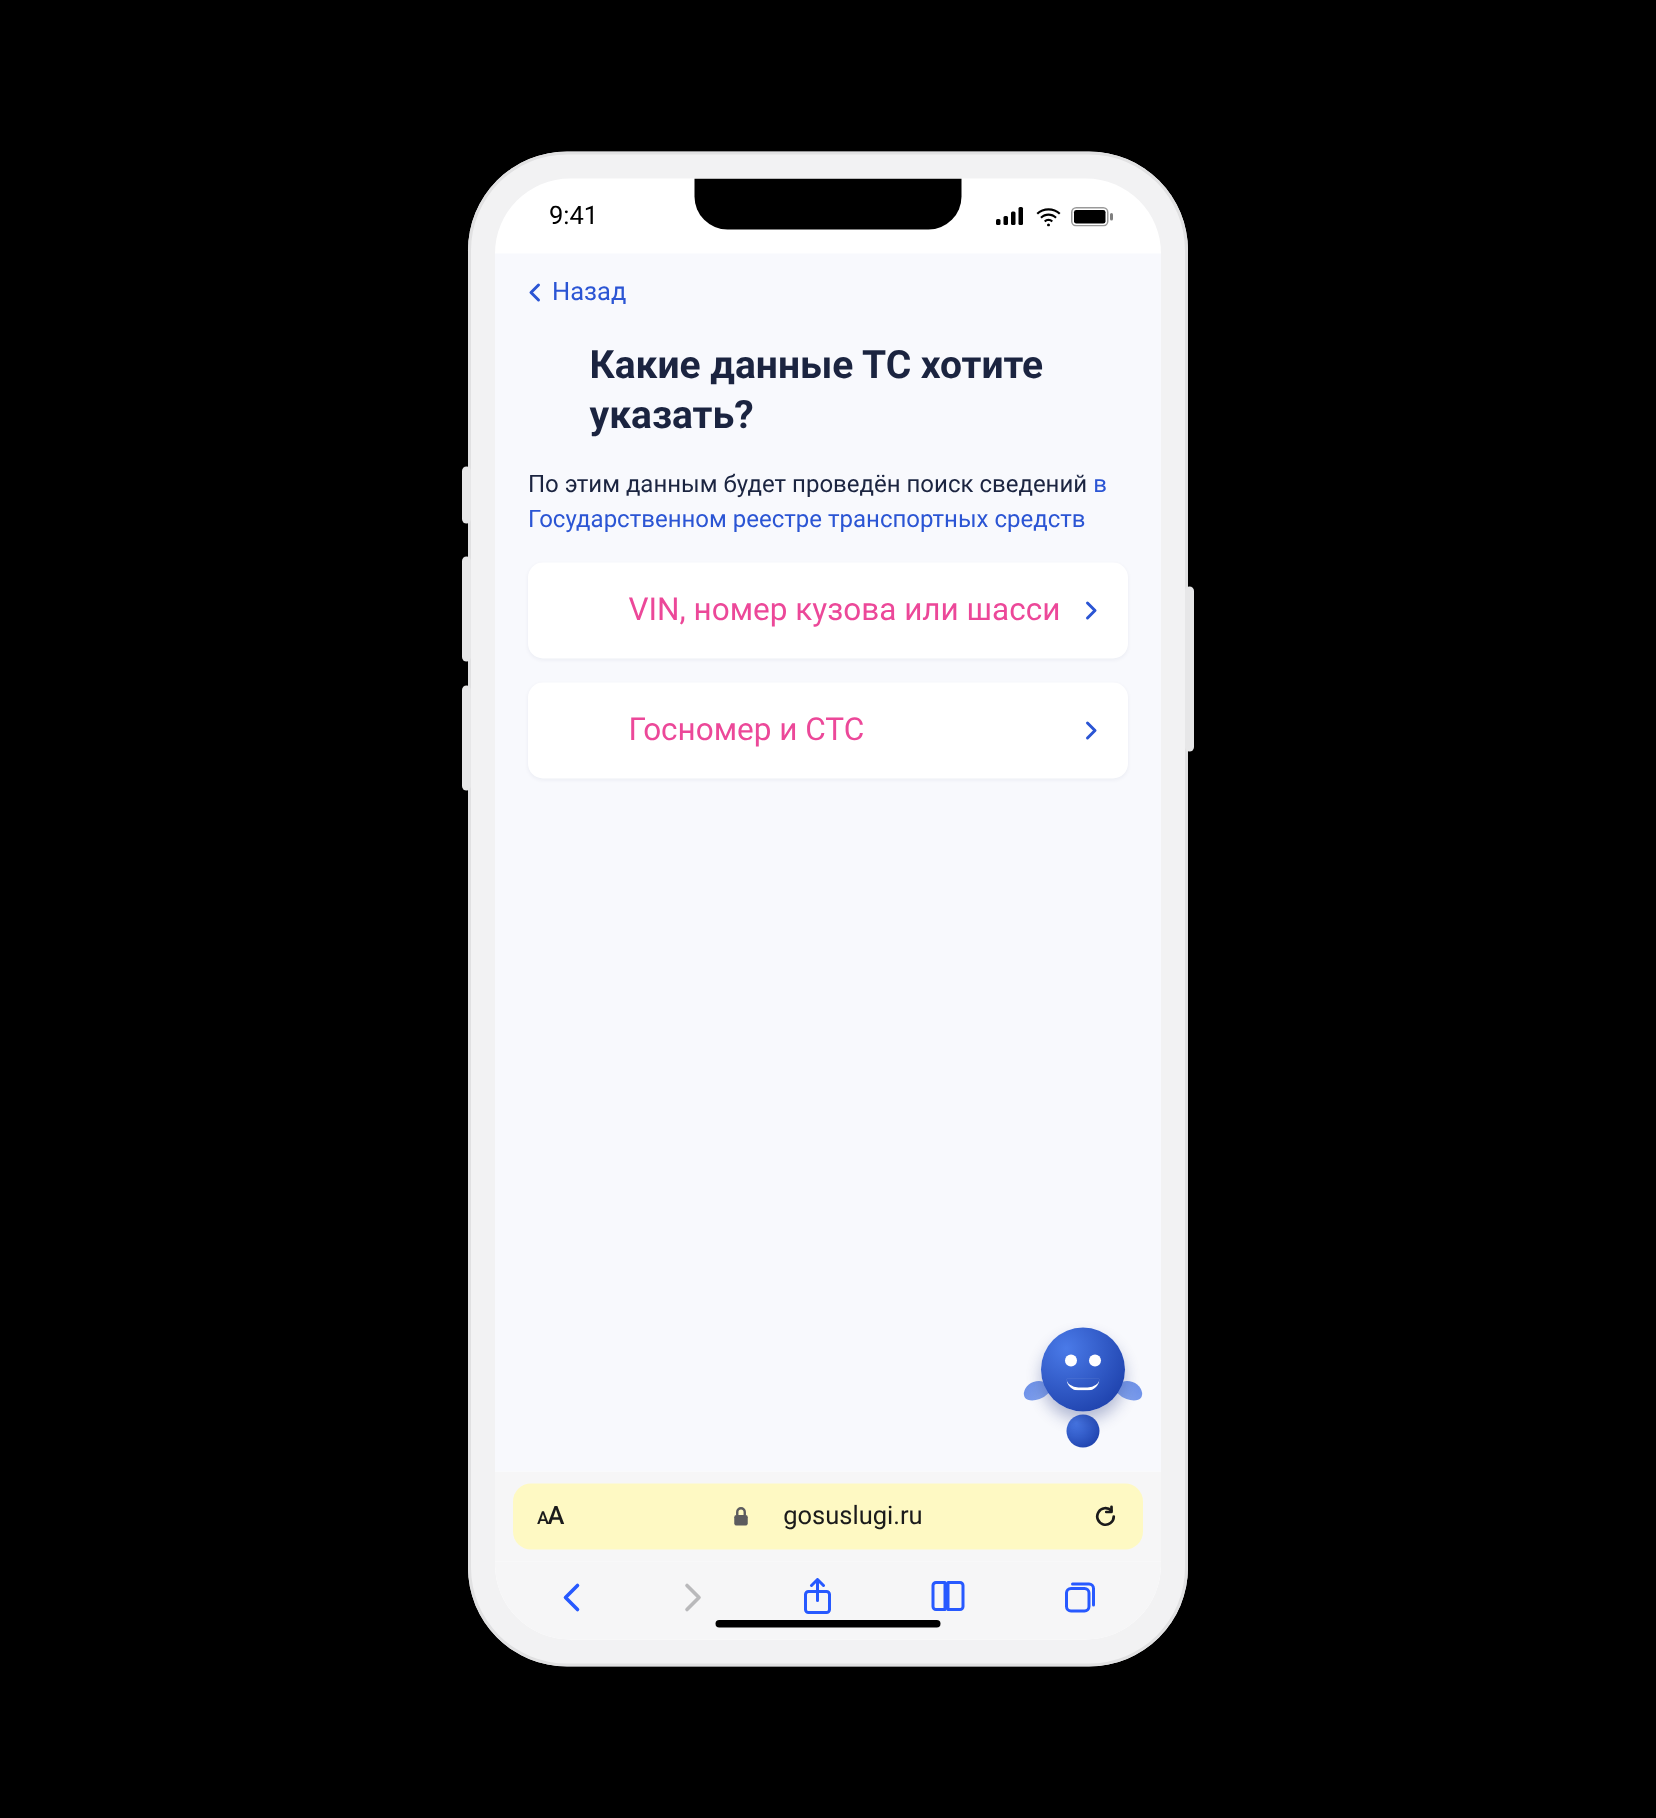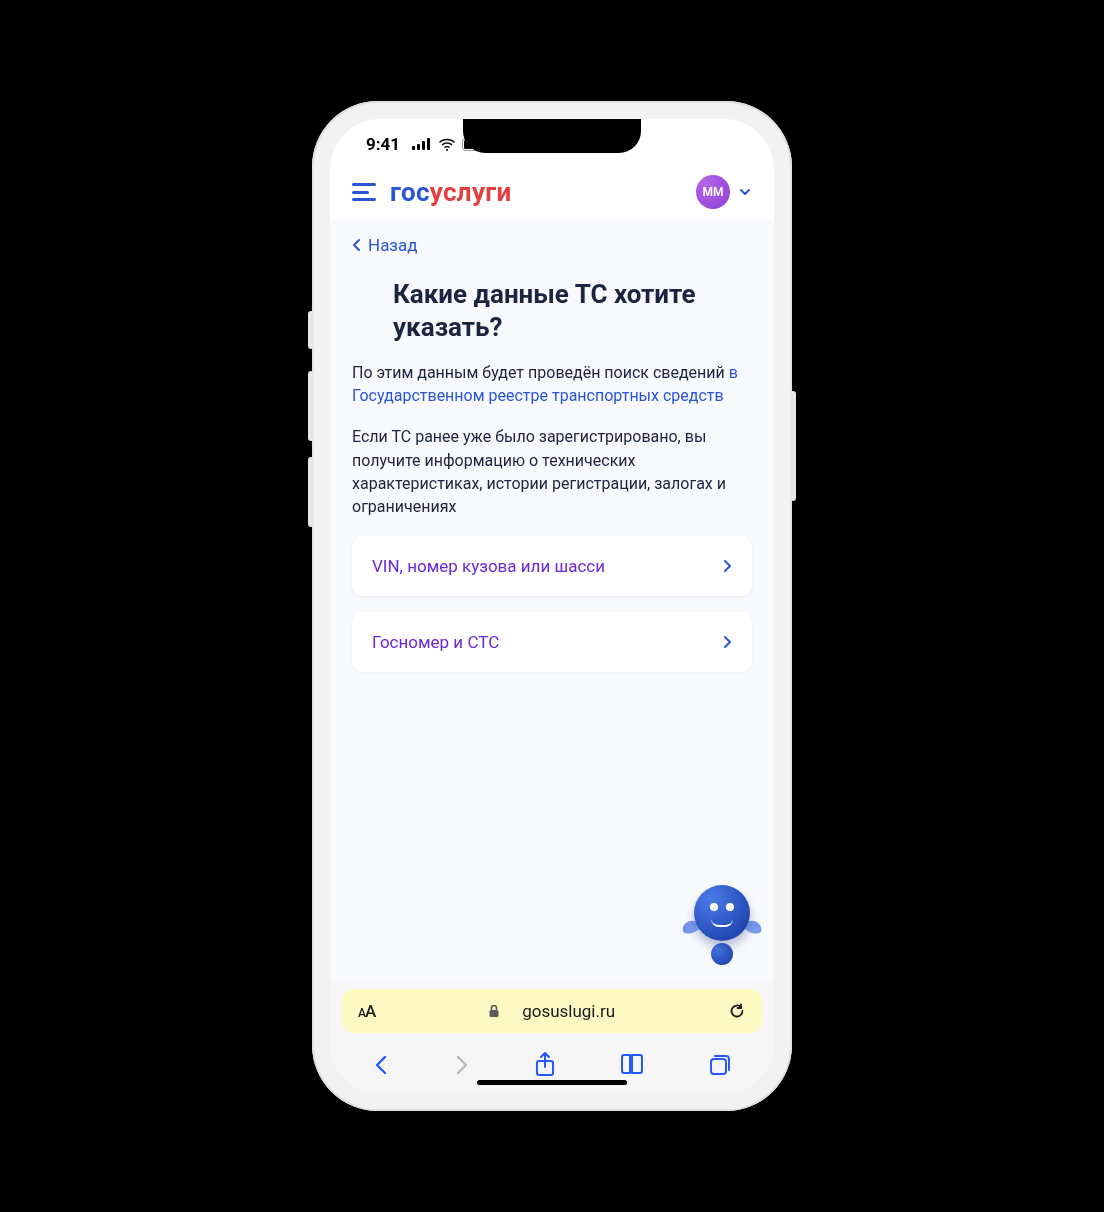--- a/index.html
+++ b/index.html
@@ -40,22 +40,23 @@
     height: 34px;
     background: #000;
     border-radius: 0 0 22px 22px;
     z-index: 100;
   }
   
   .status-bar {
     height: 50px;
     display: flex;
     align-items: center;
+    justify-content: space-between;
     padding: 0 32px 0 36px;
-    font-weight: 700;
+    font-weight: 400;
     font-size: 17px;
     gap: 12px;
   }
   .status-icons { display: flex; gap: 6px; align-items: center; }
   
   .app-header {
     display: flex;
     align-items: center;
     justify-content: space-between;
     padding: 6px 22px 10px 22px;
@@ -92,21 +93,21 @@
   .option {
     background:#fff;
     border-radius:10px;
     padding:20px 20px;
     display:flex;
     align-items:center;
     justify-content:space-between;
     margin-bottom:16px;
     box-shadow: 0 1px 3px rgba(20,30,80,0.06);
   }
-  .option-label { color:#6d28d9; font-size:17px; }
+  .option-label { color:#ec4899; font-size:21px;margin-left:47px; }
   .option-chevron { color:#2b55d4; }
   
   .bot {
     position:absolute;
     right:24px;
     bottom:16px;
   }
   .bot-head {
     width:56px;height:56px;border-radius:50%;
     background: radial-gradient(circle at 30% 25%, #4a7ae8, #1536a0);
@@ -205,56 +206,35 @@
             <circle cx="9" cy="12" r="1" fill="#000"></circle>
           </svg>
         <svg width="28" height="13" viewBox="0 0 28 13">
             <rect x="0.5" y="0.5" width="24" height="12" rx="3" fill="none" stroke="#000" stroke-opacity="0.4"></rect>
             <rect x="2" y="2" width="21" height="9" rx="1.5" fill="#000"></rect>
             <rect x="26" y="4" width="2" height="5" rx="1" fill="#000" fill-opacity="0.5"></rect>
           </svg>
       </div>
     </div>
 
-    <div class="app-header">
-      <div class="header-left">
-        <div class="burger">
-            <span></span>
-            <span></span>
-            <span></span>
-          </div>
-        <div class="logo">
-          <span class="l1">гос</span><span class="l2">услуги</span>
-        </div>
-      </div>
-      <div class="header-right">
-        <div class="avatar">
-            <span>ММ</span>
-          </div>
-        <svg class="chev-down" width="14" height="14" viewBox="0 0 14 14">
-            <path d="M3 5l4 4 4-4" stroke="currentColor" stroke-width="2" fill="none" stroke-linecap="round" stroke-linejoin="round"></path>
-          </svg>
-      </div>
-    </div>
 
     <div class="content">
       <div class="back-link">
         <svg width="10" height="14" viewBox="0 0 10 14">
             <path d="M7 2L2 7l5 5" stroke="#2b55d4" stroke-width="2" fill="none" stroke-linecap="round" stroke-linejoin="round"></path>
           </svg>
         <span>Назад</span>
       </div>
 
       <h1 class="page-title">Какие данные ТС хотите указать?</h1>
 
       <p class="desc">
         <span>По этим данным будет проведён поиск сведений </span><a href="#">в Государственном реестре транспортных средств</a>
       </p>
 
-      <p class="desc">Если ТС ранее уже было зарегистрировано, вы получите информацию о технических характеристиках, истории регистрации, залогах и ограничениях</p>
 
       <div class="option">
         <span class="option-label">VIN, номер кузова или шасси</span>
         <svg class="option-chevron" width="10" height="14" viewBox="0 0 10 14">
             <path d="M3 2l5 5-5 5" stroke="#2b55d4" stroke-width="2" fill="none" stroke-linecap="round" stroke-linejoin="round"></path>
           </svg>
       </div>
 
       <div class="option">
         <span class="option-label">Госномер и СТС</span>

